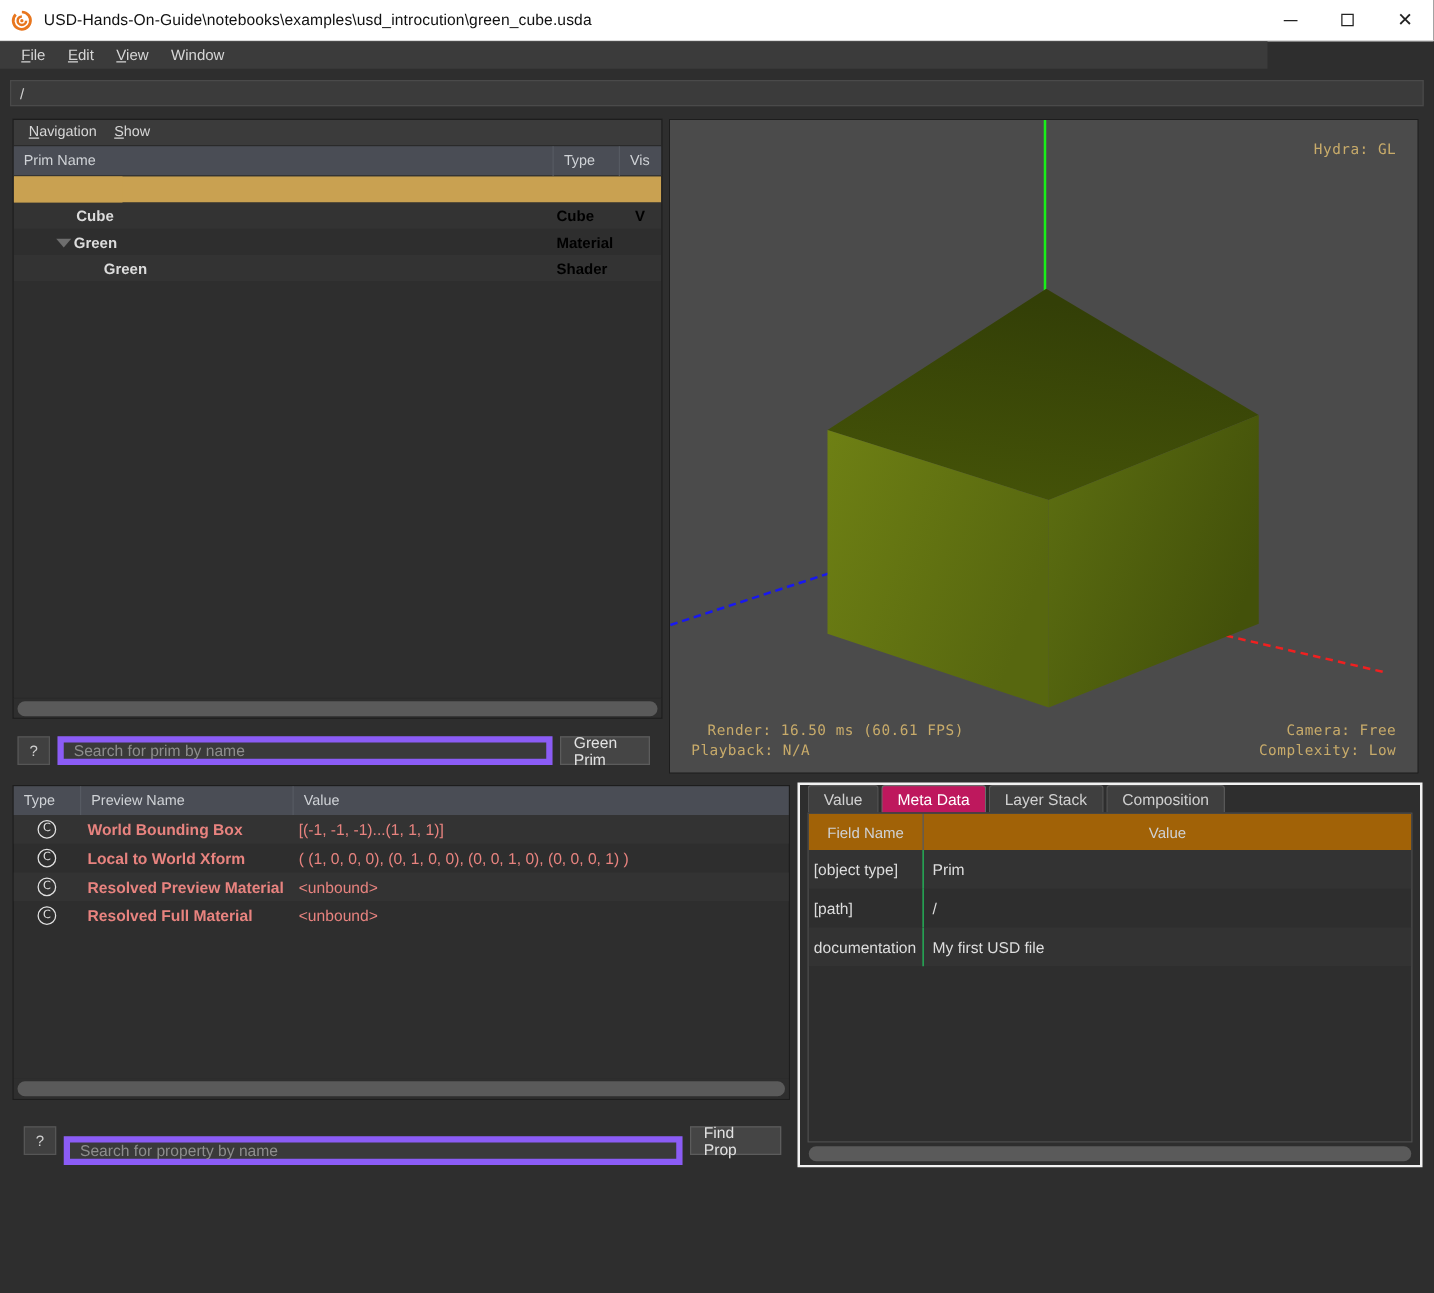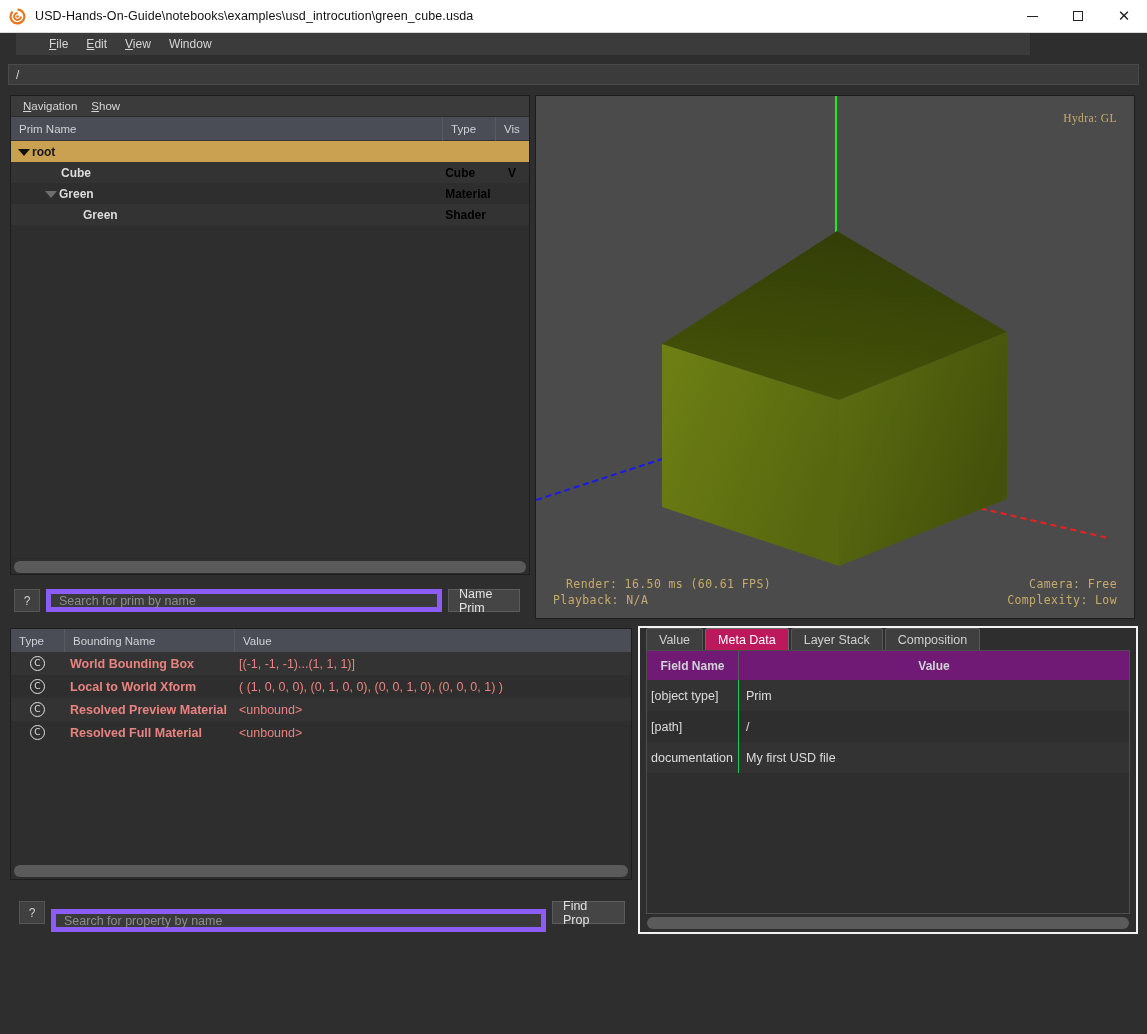--- a/index.html
+++ b/index.html
@@ -27,22 +27,22 @@
   .tb-btn {
     width: 46px; height: 33px; display: flex; align-items: center; justify-content: center;
     color: #222; font-size: 13px;
   }
   .glyph-min { width: 11px; height: 1px; background: #222; }
   .glyph-max { width: 10px; height: 10px; border: 1px solid #222; }
   .glyph-close { font-size: 15px; line-height: 1; font-family: "DejaVu Sans", sans-serif; }
 
   
   .menubar {
-    position: absolute; left: 16px; top: 33px; width: 1014px; height: 22px;
-    background: #3b3b3b; display: flex; align-items: center; padding-left: 24px;
+    position: absolute; left: 0; top: 33px; width: 1014px; height: 22px;
+    background: #3b3b3b; display: flex; align-items: center; padding-left: 8px;
   }
   .menu-item {
     font-size: 12px; color: #d6d6d6; padding: 2px 9px; cursor: default;
   }
   .mn { text-decoration: underline; }
 
   
   .pathbar {
     position: absolute; left: 8px; top: 64px; width: 1131px; height: 21px;
     background: #3b3b3b; border: 1px solid #4a4a4a;
@@ -115,21 +115,21 @@
 
   
   .viewport {
     position: absolute; left: 535px; top: 95px; width: 600px; height: 524px;
     background: #4b4b4b; overflow: hidden; border: 1px solid #1d1d1d;
   }
   .vp-overlay {
     position: absolute; font-family: "DejaVu Sans Mono", monospace;
     font-size: 11.5px; color: #c8ab6a; letter-spacing: .4px; white-space: pre;
   }
-  .ov-hydra { right: 17px; top: 16px; font-family: Liberation Serif, serif; }
+  .ov-hydra { right: 17px; top: 16px; }
   .ov-render { left: 30px; bottom: 27px; }
   .ov-play   { left: 17px; bottom: 11px; }
   .ov-cam    { right: 17px; bottom: 27px; }
   .ov-comp   { right: 17px; bottom: 11px; }
 
   
   .axis { position: absolute; height: 0; border-top: 2px solid; transform-origin: 0 0; }
   .axis-y {
     position: absolute; left: 299px; top: 0px; width: 2px; height: 158px; background: #18f018;
   }
@@ -182,21 +182,21 @@
     padding: 0 12px; height: 22px; display: flex; align-items: center;
     font-size: 12.5px; color: #d0d0d0; background: #3f3f3f;
     border: 1px solid #585858; border-bottom: none;
     border-top-left-radius: 3px; border-top-right-radius: 3px;
   }
   .tab.active { background: #be185d; color: #ffffff; border-color: #6a6a6a; }
   .meta-inner {
     flex: 1; margin: 0 6px; background: #2e2e2e; border: 1px solid #4d4d4d;
     display: flex; flex-direction: column; overflow: hidden;
   }
-  .meta-header { display: flex; height: 29px; background: #701a75; color: #cfd2d6; font-size: 12px; font-weight: bold; }
+  .meta-header { display: flex; height: 29px; background: #a16207; color: #cfd2d6; font-size: 12px; }
   .mh { height: 29px; display: flex; align-items: center; justify-content: center; }
   .mh.field { width: 91px; }
   .mh.val { flex: 1; border-left: 1px solid #565a62; }
   .mrow { display: flex; height: 31px; align-items: center; font-size: 12.5px; color: #dddddd; }
   .mrow.alt { background: #333333; }
   .m-field { width: 91px; padding-left: 4px; height: 31px; display: flex; align-items: center; }
   .m-val { flex: 1; padding-left: 7px; height: 31px; display: flex; align-items: center;
            border-left: 1px solid #22c55e; }
   .meta-fill { flex: 1; }
   .meta-hscroll { height: 18px; padding: 3px 7px 4px 7px; }
@@ -252,24 +252,20 @@
     </div>
 
     <div class="tree-header">
       <div class="th name">Prim Name</div>
       <div class="th type">Type</div>
       <div class="th vis">Vis</div>
     </div>
 
     <div class="tree-rows">
       <div class="trow selected">
-        <div class="c-name" style="padding-left:6px">
-          <span class="arrow down"></span>
-          <span class="lbl">root</span>
-        </div>
         <div class="c-type"></div>
         <div class="c-vis"></div>
       </div>
 
       <div class="trow alt">
         <div class="c-name" style="padding-left:50px">
           <span class="lbl">Cube</span>
         </div>
         <div class="c-type">Cube</div>
         <div class="c-vis">V</div>
@@ -294,21 +290,21 @@
     </div>
 
     <div class="tree-hscroll">
       <div class="hbar"></div>
     </div>
   </div>
 
   <div class="searchrow" style="left:14px; top:589px; width:516px;">
     <div class="qbtn">?</div>
     <div class="sfield" style="width:396px;">Search for prim by name</div>
-    <div class="fbtn" style="width:72px;">Name Prim</div>
+    <div class="fbtn" style="width:72px;">Green Prim</div>
   </div>
 
   <div class="viewport">
 
     <div class="axis-y"></div>
     <div class="axis axis-z"></div>
     <div class="axis axis-x"></div>
 
     <svg class="cube" viewBox="0 0 600 524">
       <defs>
@@ -336,21 +332,21 @@
     <div class="vp-overlay ov-hydra">Hydra: GL</div>
     <div class="vp-overlay ov-render">Render: 16.50 ms (60.61 FPS)</div>
     <div class="vp-overlay ov-play">Playback: N/A</div>
     <div class="vp-overlay ov-cam">Camera: Free</div>
     <div class="vp-overlay ov-comp">Complexity: Low</div>
   </div>
 
   <div class="proppanel">
     <div class="prop-header">
       <div class="ph type">Type</div>
-      <div class="ph name">Bounding Name</div>
+      <div class="ph name">Preview Name</div>
       <div class="ph val">Value</div>
     </div>
 
     <div class="prow alt">
       <div class="p-type">
           <span class="cicon">C</span>
         </div>
       <div class="p-name">World Bounding Box</div>
       <div class="p-val">[(-1, -1, -1)...(1, 1, 1)]</div>
     </div>

